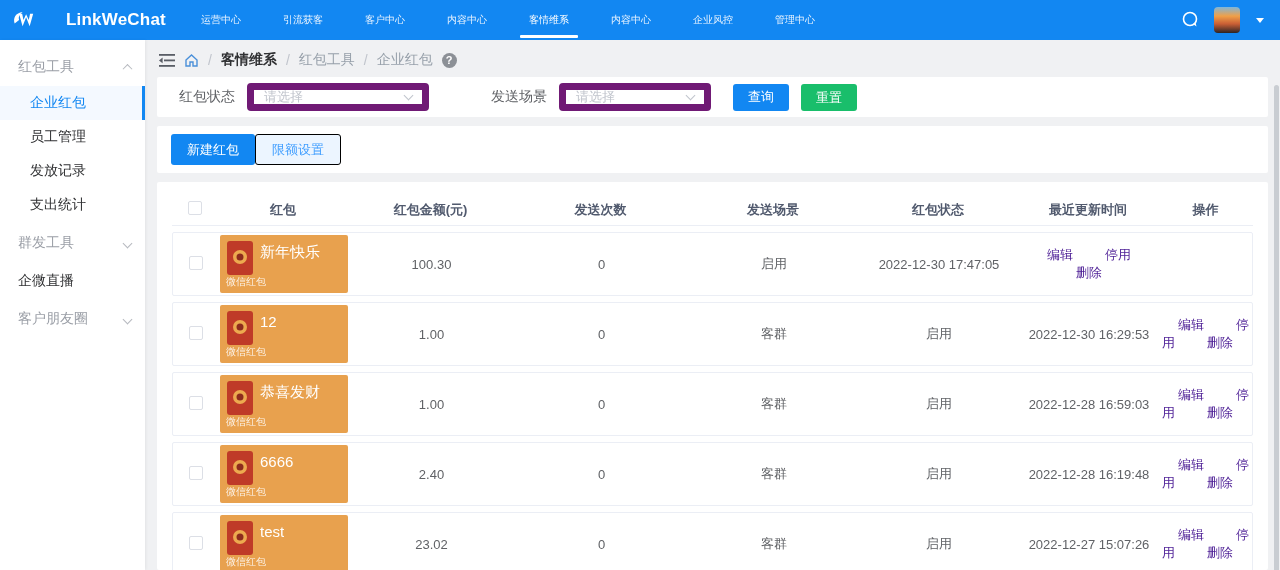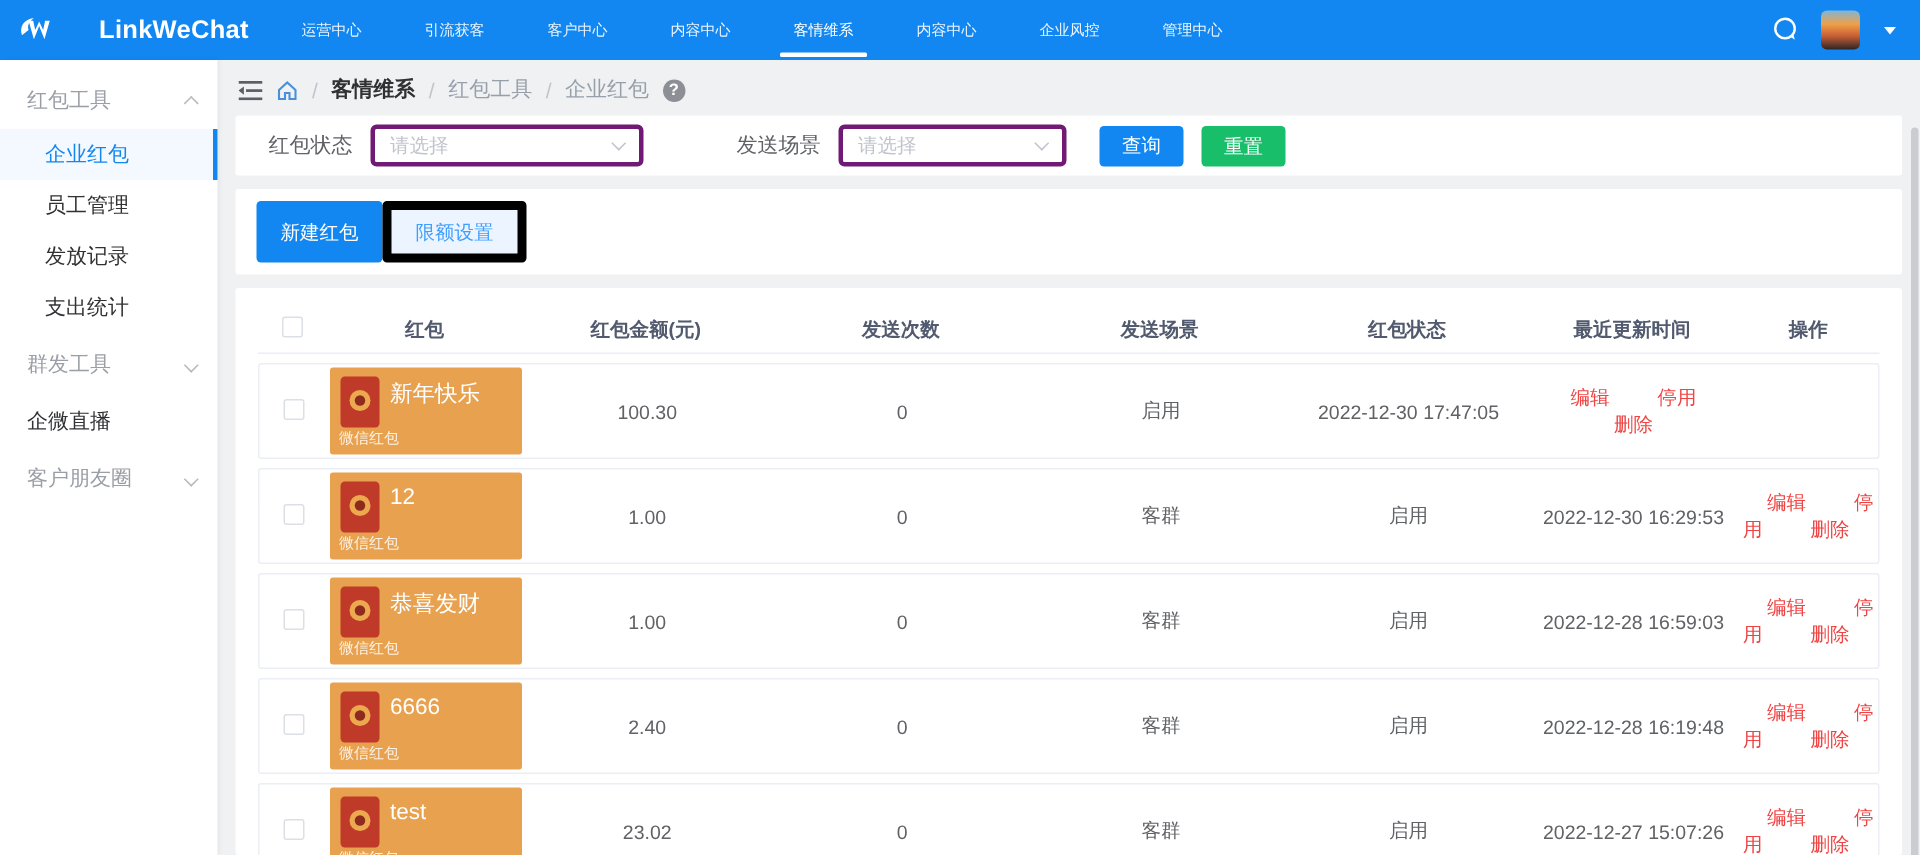--- a/index.html
+++ b/index.html
@@ -41,54 +41,54 @@
   .crumb-sep { color:#c0c4cc; }
   .crumb-current { color:#303133; font-weight:bold; }
   .crumb-dim { color:#97a0aa; }
   .q-icon { width:15px; height:15px; border-radius:50%; background:#8c9096; color:#fff; font-size:11px; font-weight:bold;
     display:inline-flex; align-items:center; justify-content:center; cursor:pointer; }
 
   
   .card { background:#fff; margin:0 12px; border-radius:2px; }
   .filter-card { display:flex; align-items:center; padding:5px 22px; height:40px; }
   .filter-label { font-size:14px; color:#606266; margin-right:12px; }
-  .select-box { width:182px; height:28px; border:3px solid #701a75; border-radius:4px; background:#fff;
+  .select-box { width:182px; height:28px; border:7px solid #701a75; border-radius:4px; background:#fff;
     display:flex; align-items:center; justify-content:space-between; padding:0 10px; cursor:pointer; }
   .select-box .ph { color:#c0c4cc; font-size:13px; }
   .select-box .chev { border-color:#c0c4cc; margin-top:-3px; }
   .gap60 { width:62px; }
   .btn { border:none; border-radius:3px; font-size:13px; padding:7px 15px; color:#fff; cursor:pointer;
     font-family:inherit; line-height:1; }
   .btn-query { background:#1287f2; margin-left:22px;font-family:Liberation Mono, monospace; }
   .btn-reset { background:#19be6b; margin-left:12px; }
 
   .btns-card { margin-top:9px; padding:8px 14px; display:flex; }
   .btn-create { background:#1287f2; padding:8px 16px; }
-  .btn-limit { background:#ecf5ff; color:#409eff; border:6px solid #000000; padding:8px 16px; }
+  .btn-limit { background:#ecf5ff; color:#409eff; border:1px solid #000000; padding:8px 16px; }
 
   
   .table-card { margin-top:9px; flex:1; padding:12px 15px 0; overflow:hidden; }
   .tgrid { display:grid; grid-template-columns:46px 130px 165px 175px 170px 160px 140px 1fr; align-items:center; }
   .thead { height:32px; border-bottom:1px solid #ebeef5; color:#515a6e; font-size:13px; font-weight:bold; }
   .thead > div { text-align:center; }
   .trow { border:1px solid #ebeef5; border-radius:2px; height:64px; margin-top:6px; font-size:13px; color:#606266; }
   .trow > div { text-align:center; }
   .checkbox { width:14px; height:14px; border:1px solid #dcdfe6; border-radius:2px; background:#fff; display:inline-block; cursor:pointer; }
 
   .packet-card { width:128px; height:58px; margin:0 auto; background:#e8a14e; border-radius:2px; position:relative; text-align:left; }
   .envelope { position:absolute; left:7px; top:6px; width:26px; height:34px; background:#bf3a28; border-radius:3px; }
   .env-circle { position:absolute; left:50%; top:9px; transform:translateX(-50%); width:14px; height:14px;
     border-radius:50%; background:#eda94f; }
   .env-circle::after { content:""; position:absolute; left:50%; top:50%; transform:translate(-50%,-50%);
     width:7px; height:7px; border-radius:50%; background:#8e2b1e; }
   .packet-title { position:absolute; left:40px; top:8px; color:#fff; font-size:15px; max-width:76px;
     white-space:nowrap; overflow:hidden; }
   .packet-badge { position:absolute; left:6px; bottom:4px; color:rgba(255,255,255,.85); font-size:10px; }
 
-  .c-actions a { color:#ef4444; text-decoration:none; margin:0 16px; cursor:pointer; font-size:13px; }
+  .c-actions a { color:#4c1d95; text-decoration:none; margin:0 16px; cursor:pointer; font-size:13px; }
   .c-time { font-size:13px; }
 
   
   .scroll-thumb { position:absolute; right:1px; top:45px; width:5px; height:490px; background:#c9cdd2; border-radius:3px; cursor:pointer; z-index:5; }
 </style>
 </head>
 <body>
 
 <div class="navbar">
   <div class="brand">

